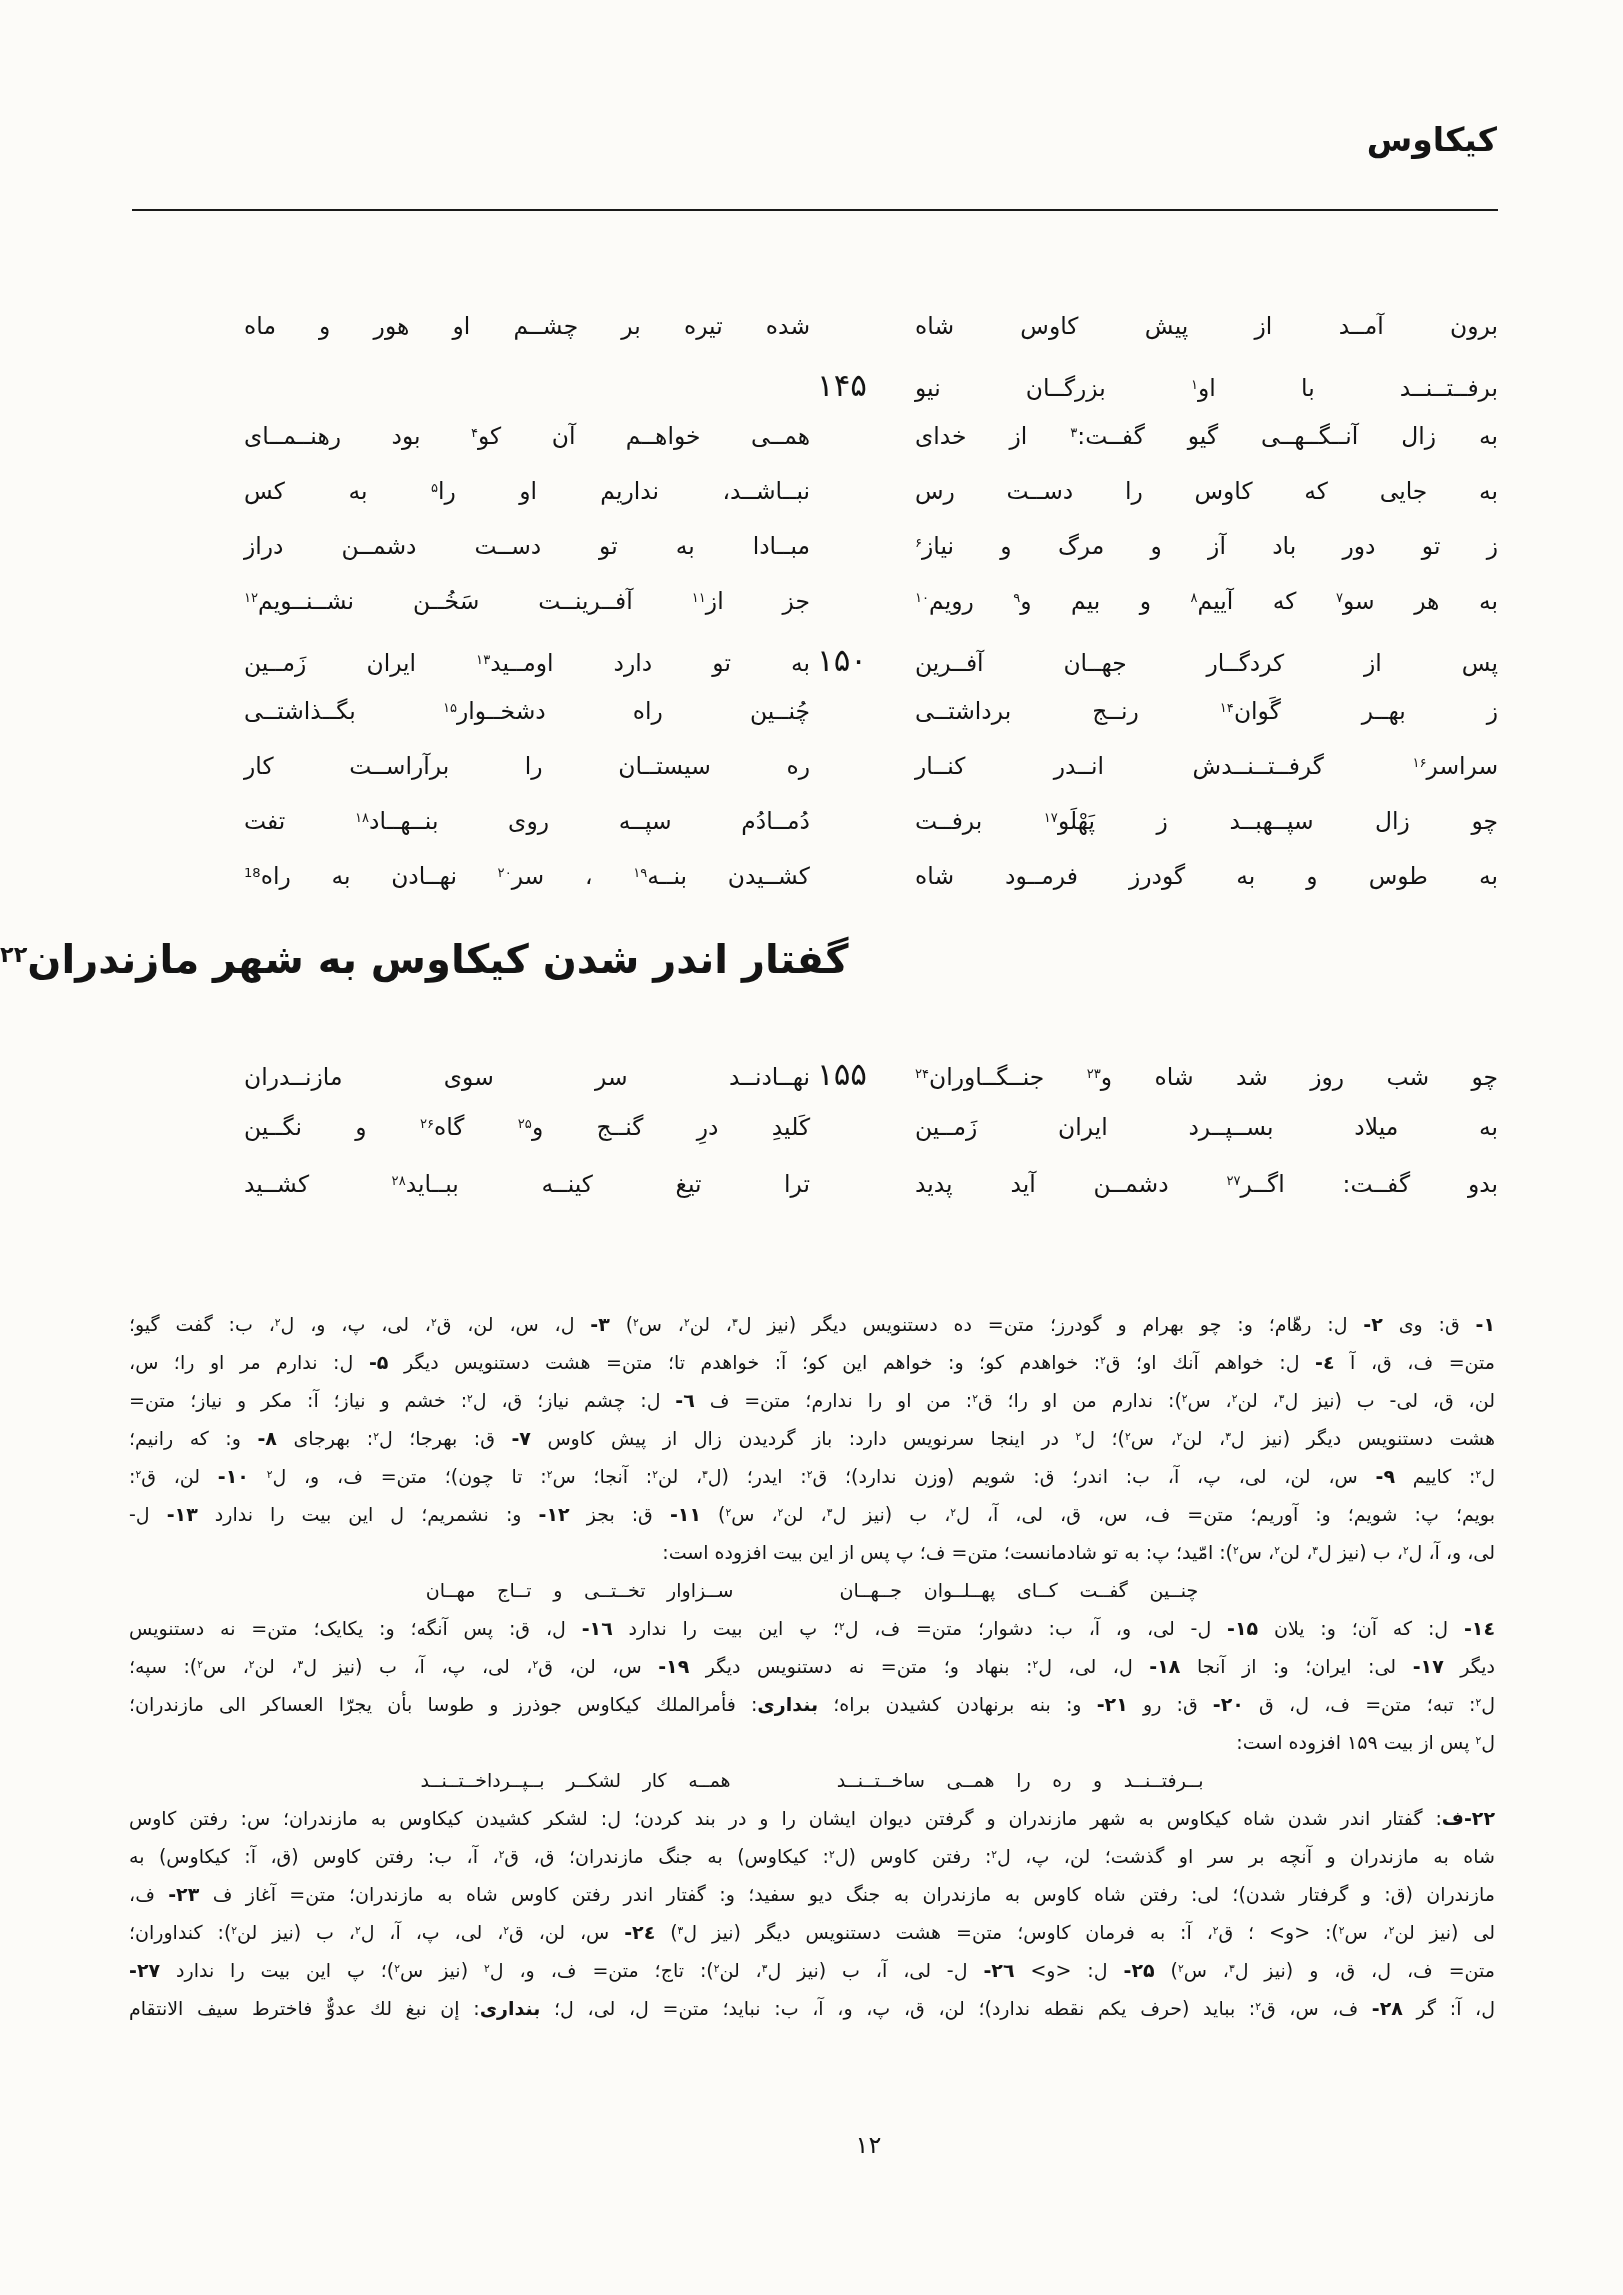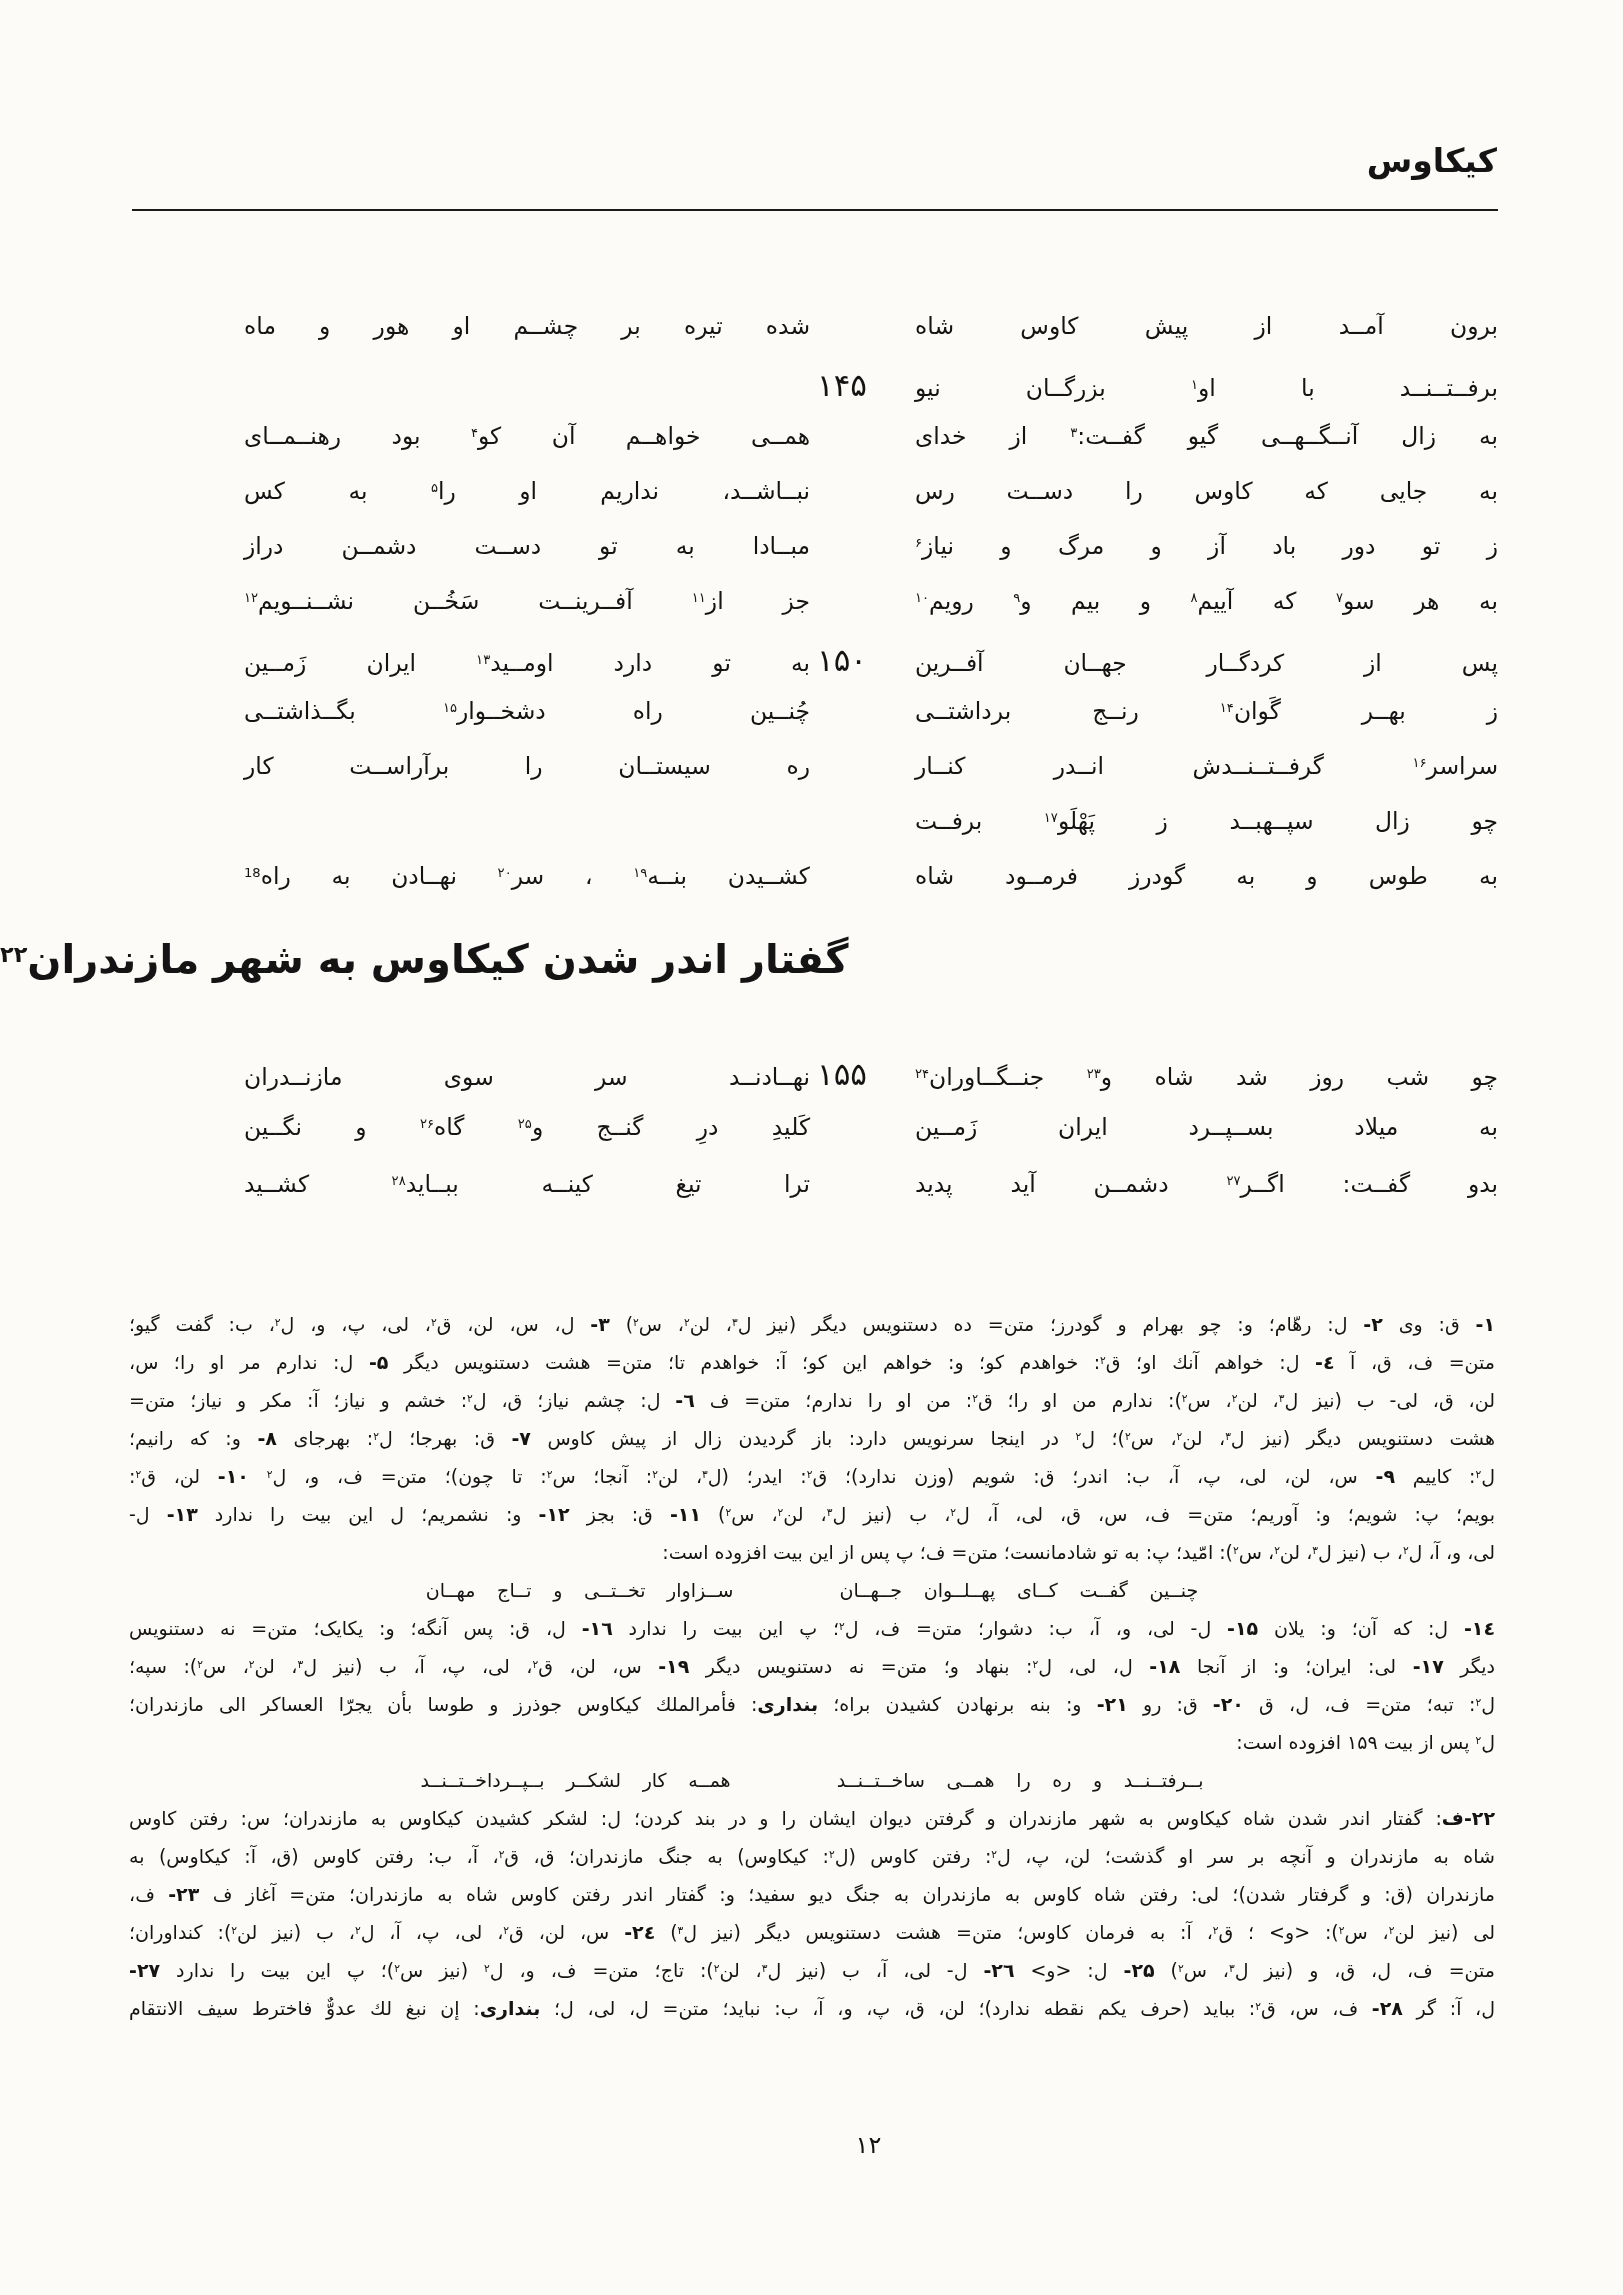--- a/index.html
+++ b/index.html
@@ -9,21 +9,21 @@
     width:1623px;height:2295px;
     margin:0 auto;
     background:#fcfbf8;
     color:#141414;
     font-family:"DejaVu Sans",sans-serif;
     direction:rtl;
     overflow:hidden;
   }
   
   .header-title{
-    position:absolute;top:141px;right:126px;
+    position:absolute;top:120px;right:126px;
     font-size:33px;font-weight:bold;letter-spacing:0;
   }
   .header-rule{
     position:absolute;top:209px;left:132px;right:125px;
     border-top:2.1px solid #1a1a1a;height:0;
   }
   
   .poem{position:absolute;right:125px;left:244px;}
   .poem-1{top:312px;}
   .poem-2{top:1056px;}
@@ -120,20 +120,21 @@
       <div class="hem hem-b">چُنــین راه دشخــوار<sup>۱۵</sup> بگــذاشتــی</div>
     </div>
     <div class="vrow">
       <div class="hem hem-a">سراسر<sup>۱۶</sup> گرفــتــنــدش انــدر کنــار</div>
       <div class="num"></div>
       <div class="hem hem-b">ره سیستــان را برآراســت کار</div>
     </div>
     <div class="vrow">
       <div class="hem hem-a">چو زال سپــهبــد ز پَهْلَو<sup>۱۷</sup> برفــت</div>
       <div class="num"></div>
+      <div class="hem hem-b">دُمــادُم سپــه روی بنــهــاد<sup>۱۸</sup> تفت</div>
     </div>
     <div class="vrow">
       <div class="hem hem-a">به طوس و به گودرز فرمــود شاه</div>
       <div class="num"></div>
       <div class="hem hem-b">کشــیدن بنــه<sup>۱۹</sup> ، سر<sup>۲۰</sup> نهــادن به راه<sup>18</sup></div>
     </div>
   </div>
 
   <div class="section-heading">گفتار اندر شدن کیکاوس به شهر مازندران<sup>۲۲</sup></div>
 

